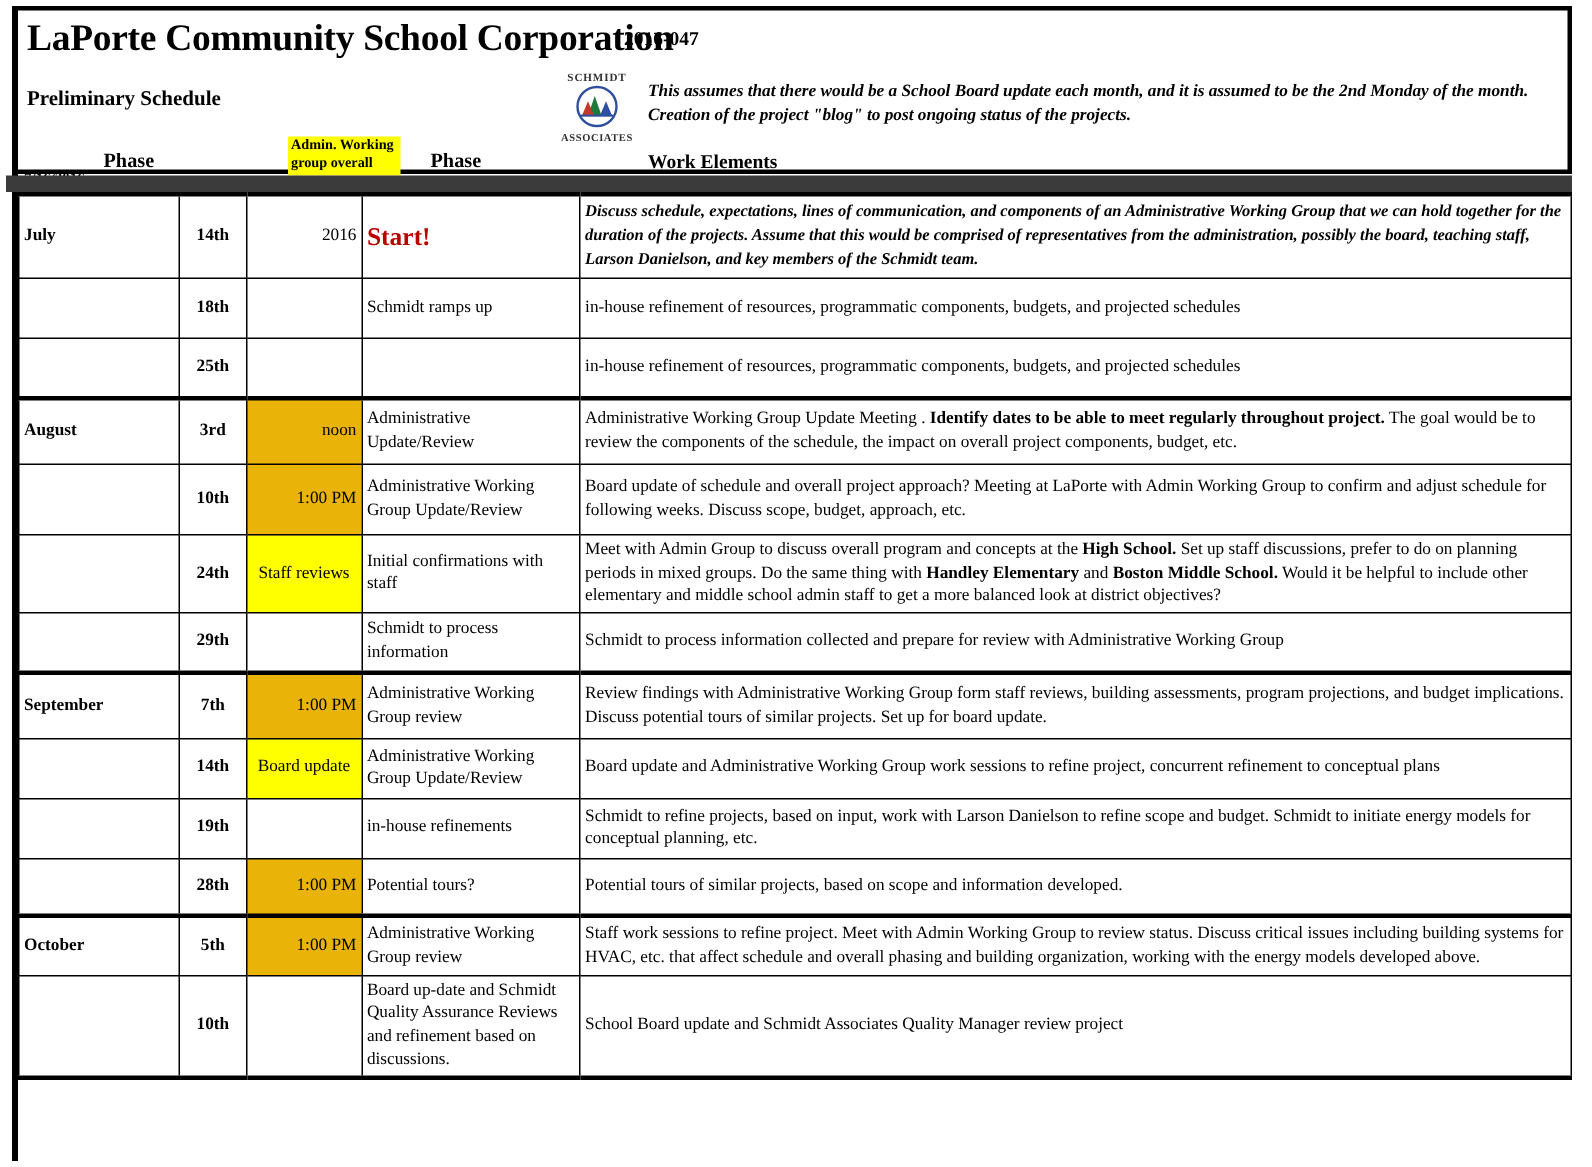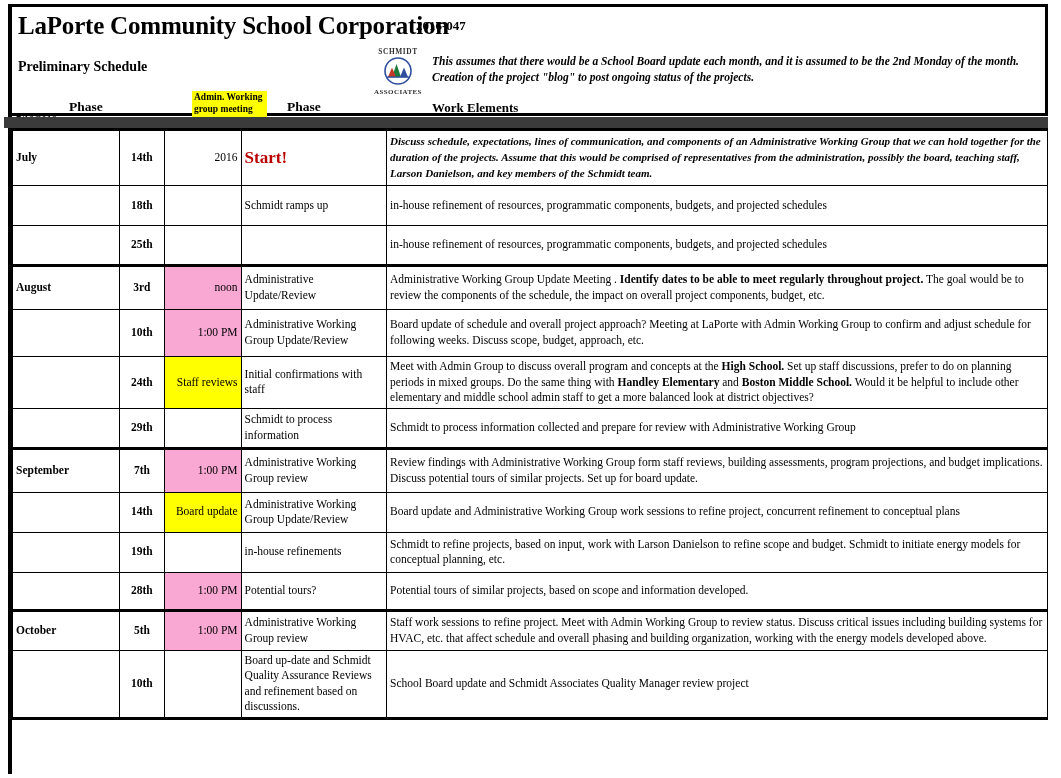--- a/index.html
+++ b/index.html
@@ -93,22 +93,22 @@
   td.month{
     font-size:16px;font-weight:bold;padding-left:10px;
     vertical-align:middle;
   }
   td.day{
     font-size:12px;font-weight:bold;text-align:center;
   }
   td.time{
     font-size:11.5px;font-weight:normal;text-align:right;padding-right:2px;
   }
-  td.time.hl{background:#f9a8d4;}
-  td.time.hl-left{background:#ffff00;text-align:right;padding-right:3px;}
+  td.time.hl{background:#eab308;}
+  td.time.hl-left{background:#ffff00;text-align:center;padding-right:3px;}
   td.phase{font-size:11.5px;vertical-align:middle;}
   td.work{font-size:11.5px;vertical-align:middle;padding-left:4px;}
   td.work.ital{font-style:italic;font-weight:bold;font-size:11px;line-height:1.45;}
   .start{color:#bb0000;font-size:17px;font-weight:bold;}
   b.st{font-weight:bold;}
   td.work.clip{overflow:hidden;margin-top:37px;}
 </style>
 </head>
 <body>
 
@@ -136,21 +136,21 @@
 
     <div class="note">
       <div>This assumes that there would be a School Board update each month, and it is assumed to be the 2nd Monday of the month.</div>
       <div>Creation of the project "blog" to post ongoing status of the projects.</div>
     </div>
 
     <div class="hdrdate">7/16/2016</div>
     <div class="hdr-date-lbl">Phase</div>
     <div class="hdr-admin">
       <div>Admin. Working</div>
-      <div>group meeting</div>
+      <div>group overall</div>
     </div>
     <div class="hdr-phase">Phase</div>
     <div class="hdr-work">Work Elements</div>
   </div>
 
   <div class="darkband"></div>
 
   <table class="sched">
     <colgroup>
       <col class="c-month">

